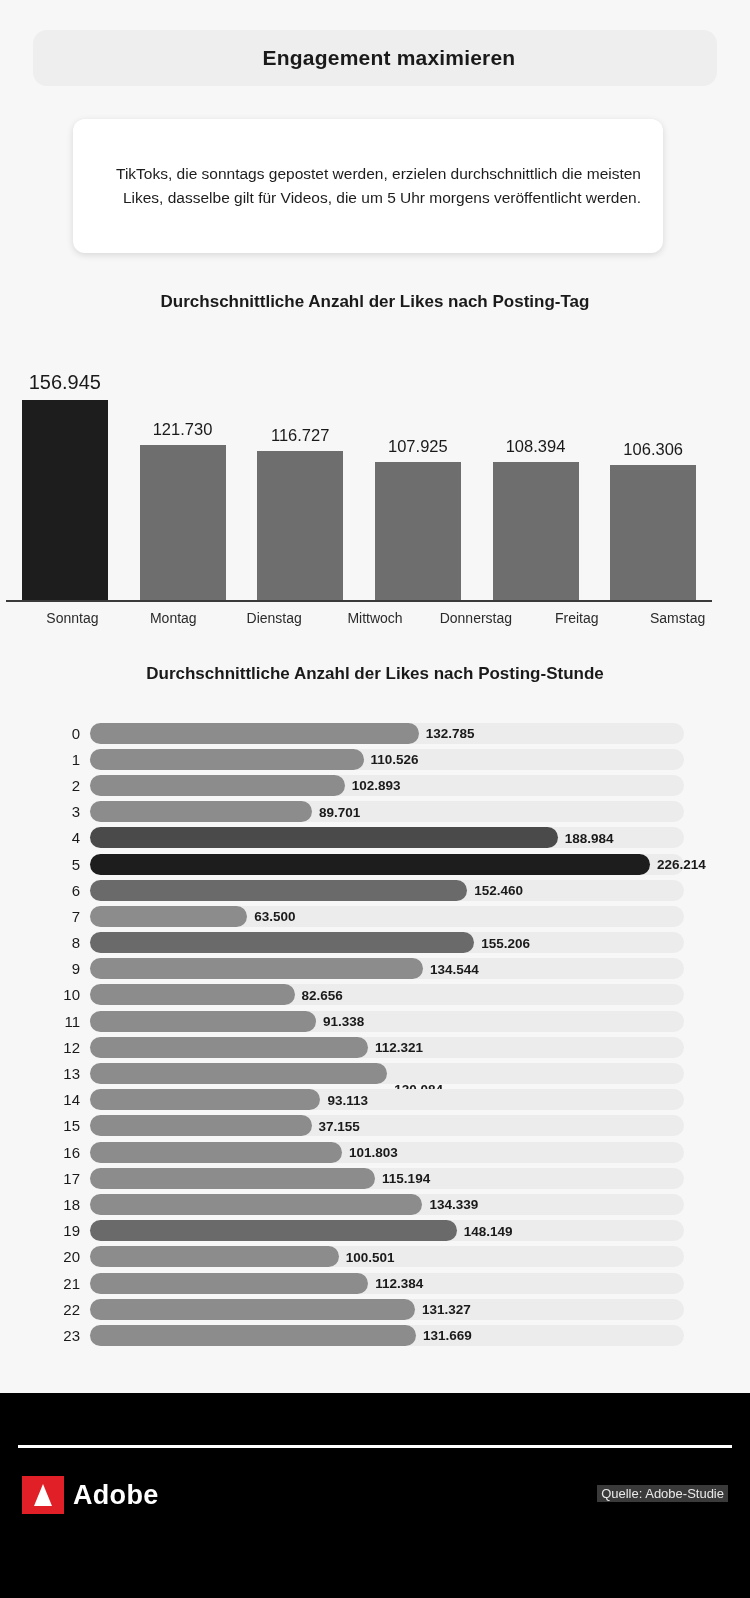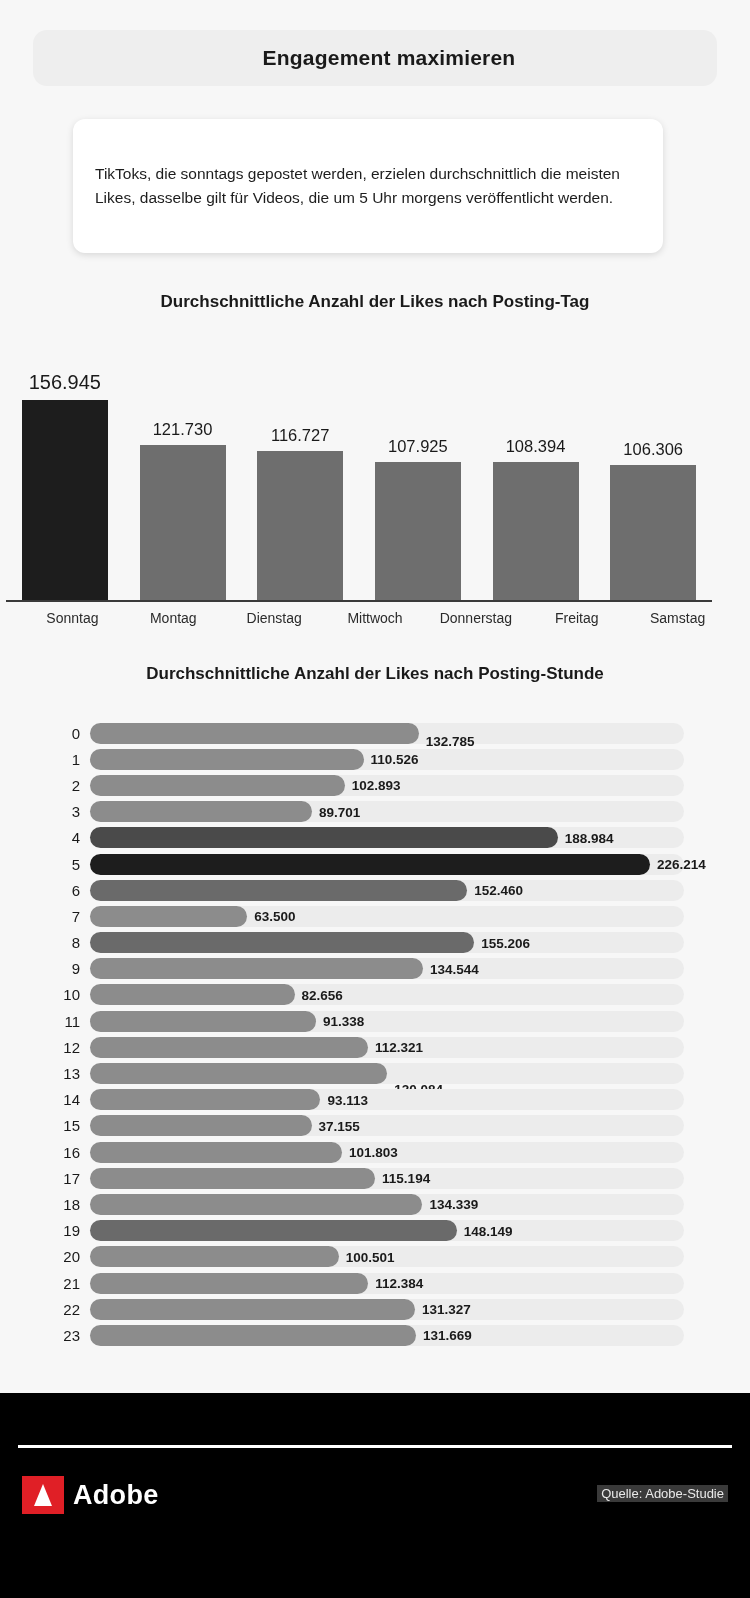--- a/index.html
+++ b/index.html
@@ -49,21 +49,21 @@
     box-shadow: 0 2px 7px rgba(0,0,0,0.13);
     display: flex;
     align-items: center;
     justify-content: center;
     box-sizing: border-box;
     padding: 14px 22px;
   }
   .callout-text {
     font-size: 15.5px;
     line-height: 1.52;
-    text-align: left;
+    text-align: right;
     color: #1d1d1d;
   }
 
   
   .section-title {
     position: absolute;
     width: 100%;
     text-align: center;
     font-size: 17px;
     font-weight: bold;
@@ -292,21 +292,21 @@
     <div class="day-label">Samstag</div>
   </div>
 
 <div class="section-title" id="title-hour">Durchschnittliche Anzahl der Likes nach Posting-Stunde</div>
 
 <div class="hour-chart" id="hour-chart">
     <div class="hour-row">
       <div class="hour-label">0</div>
       <div class="hour-track">
         <div class="hour-bar" style="width: 55.3271%;"></div>
-        <div class="hour-val" style="left: 55.3271%; margin-top: 8px;">132.785</div>
+        <div class="hour-val" style="left: 55.3271%;">132.785</div>
       </div>
     </div>
     <div class="hour-row">
       <div class="hour-label">1</div>
       <div class="hour-track">
         <div class="hour-bar" style="width: 46.0525%;"></div>
         <div class="hour-val" style="left: 46.0525%;">110.526</div>
       </div>
     </div>
     <div class="hour-row">

